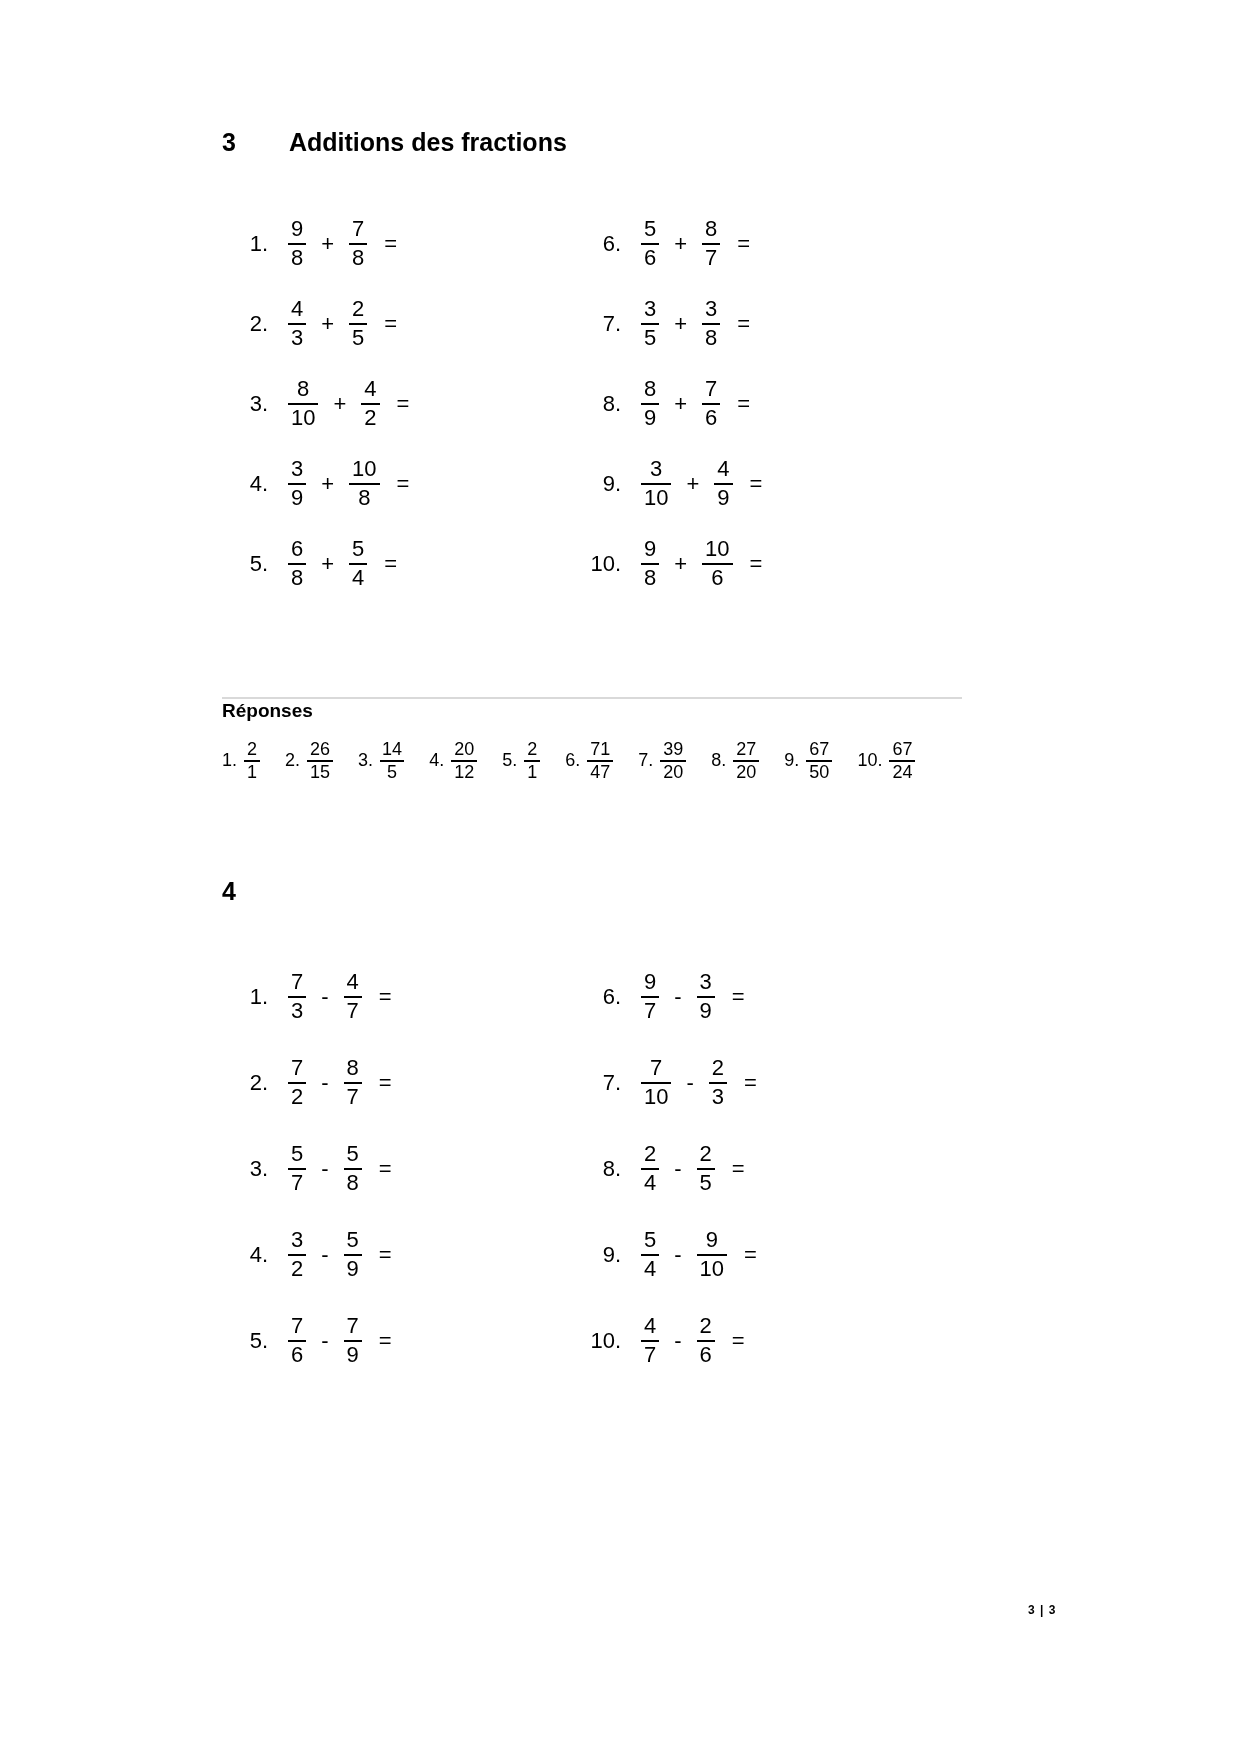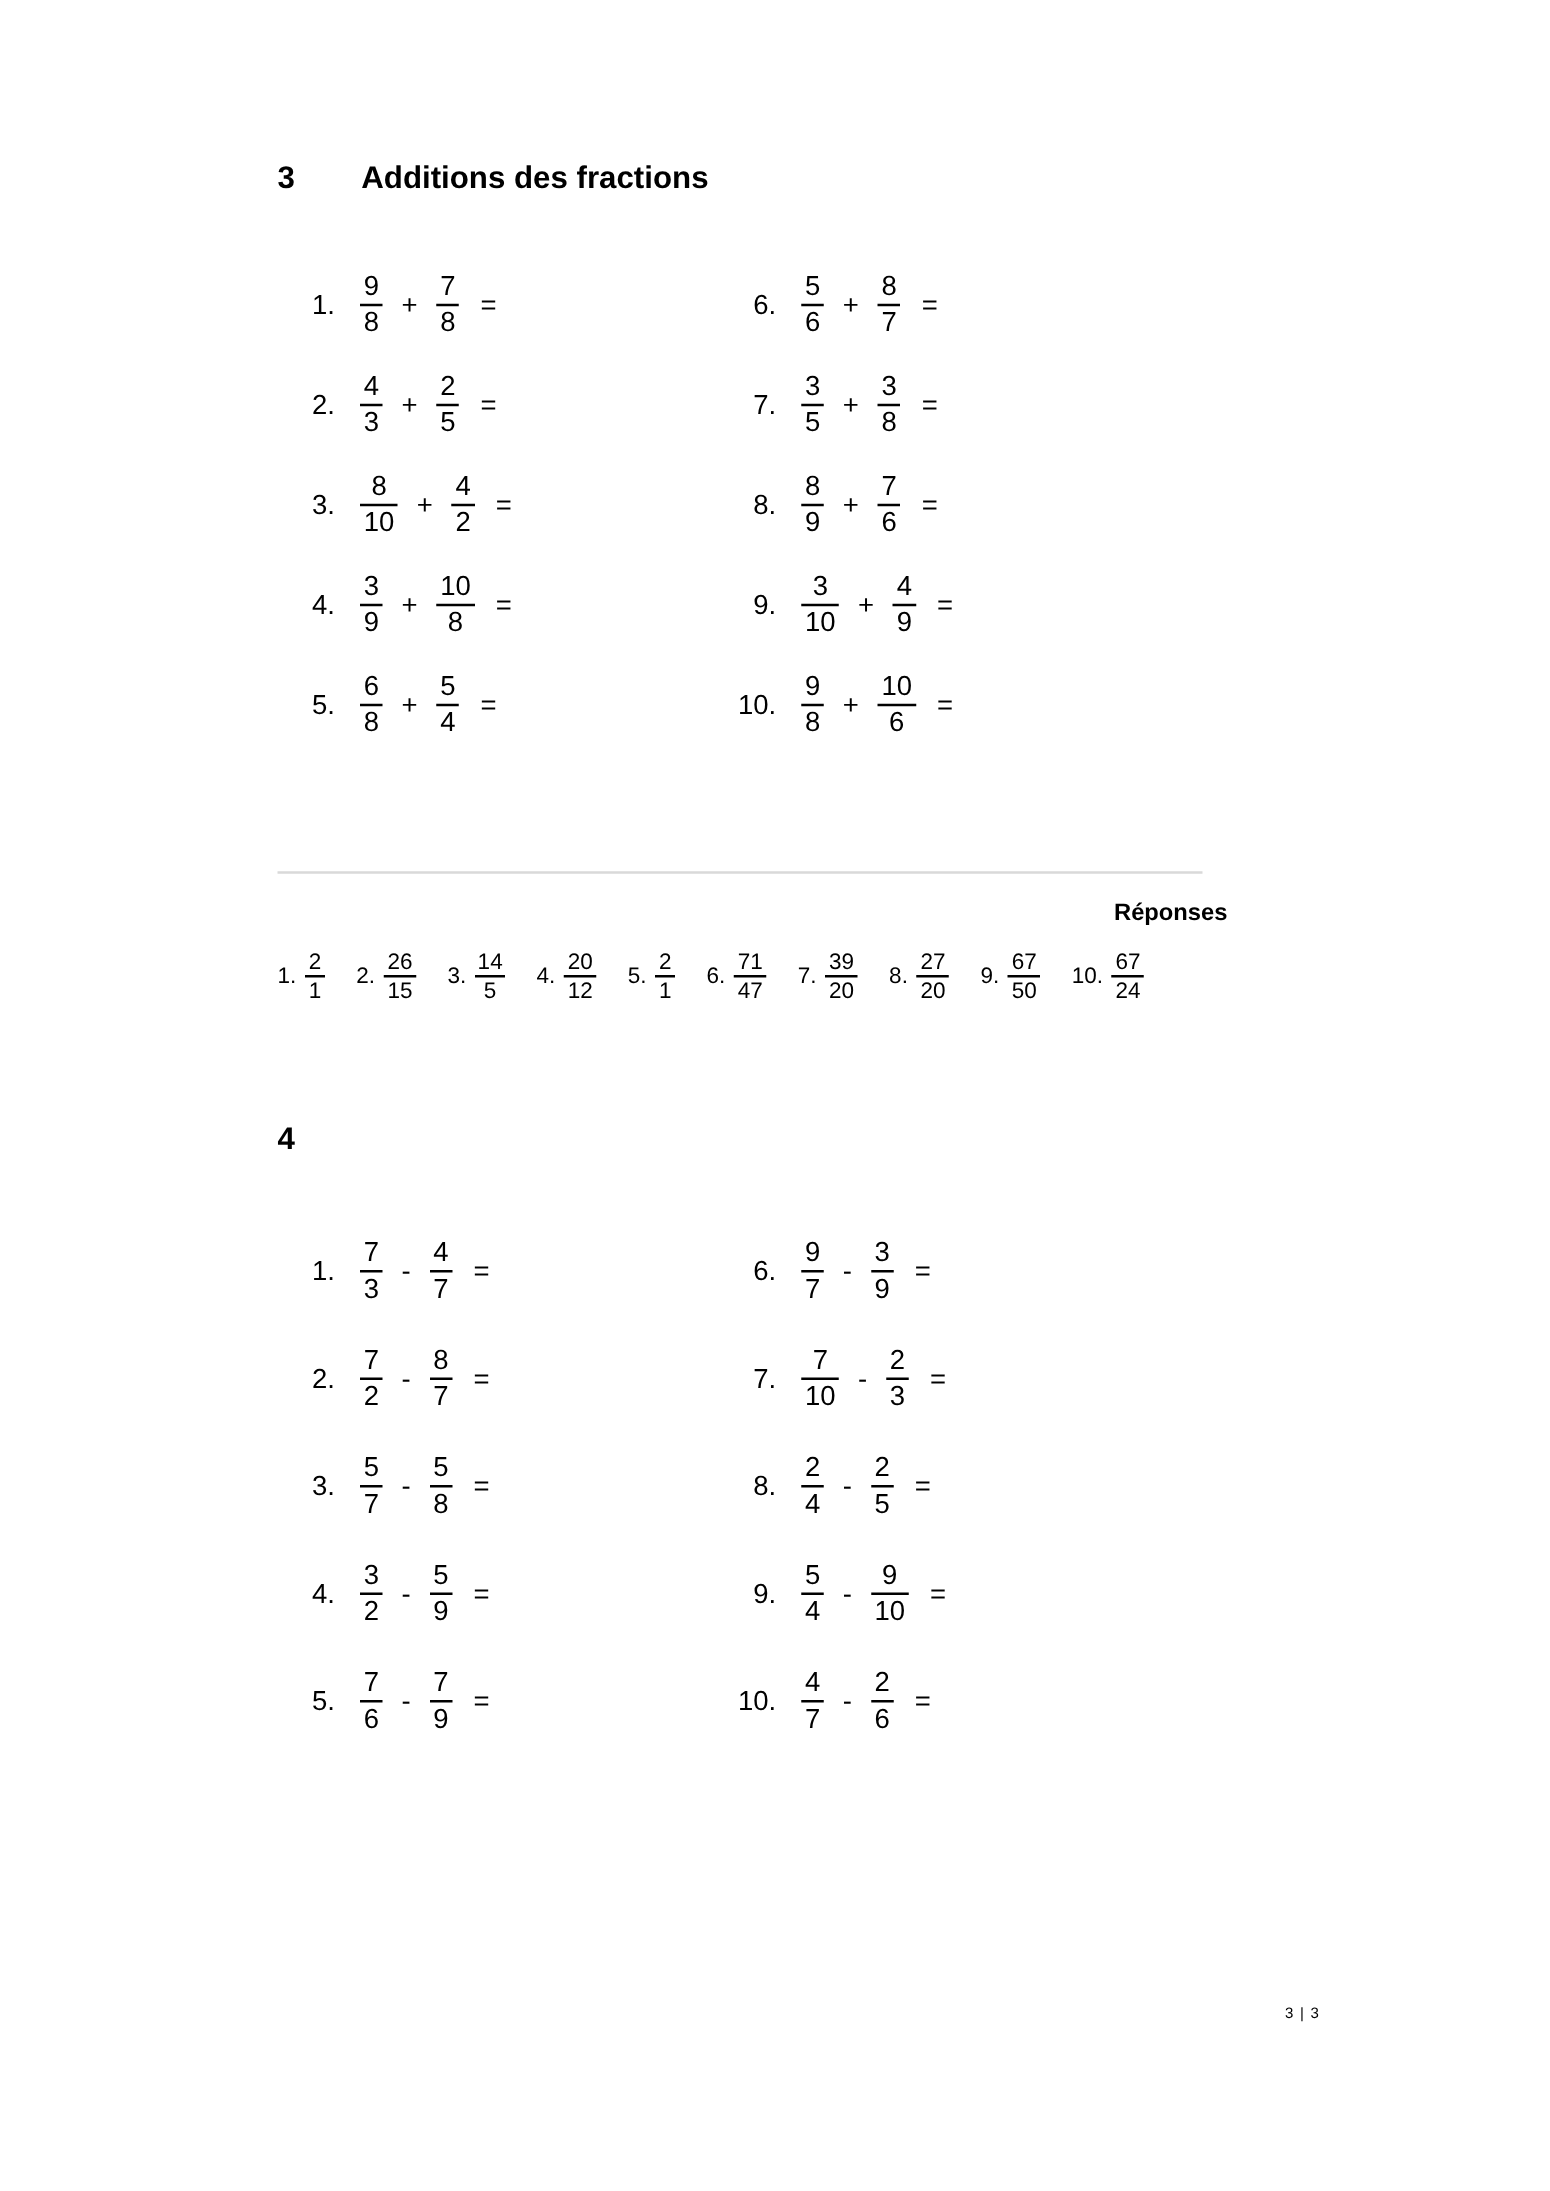--- a/index.html
+++ b/index.html
@@ -27,33 +27,33 @@
 
   .frac { display:inline-flex; flex-direction:column; align-items:center; line-height:1.12; }
   .frac .num { align-self:stretch; text-align:center; border-bottom:2px solid #000; padding:0 3px 1px; }
   .frac .den { padding:1px 3px 0; text-align:center; }
 
   .op { margin:0 15px; }
   .eq { margin-left:17px; }
 
   .answers-block { margin-top:104px; }
   .divider { height:2px; width:740px; background:#d9d9d9; }
-  .answers-label { font-weight:bold; font-size:19px; margin-top:21px;text-align:right; }
+  .answers-label { font-weight:bold; font-size:19px; margin-top:1px; }
   .answers-row { display:flex; align-items:center; margin-top:18px; gap:25px; font-size:18px; }
   .answer { display:flex; align-items:center; gap:7px; }
   .answer .frac { line-height:1.05; }
   .answer .frac .num { border-bottom-width:2px; padding:0 2px 1px; }
 
   .section + .section .section-heading { margin-top:0; }
   .section-gap { margin-top:95px; }
   .problems.sub { row-gap:28px; margin-top:62px; }
 
   .footer {
     position:absolute; left:1028px; top:1603px;
-    font-size:12px; font-weight:normal; letter-spacing:1px;
+    font-size:12px; font-weight:bold; letter-spacing:1px;
   }
 </style>
 </head>
 <body>
 
 <div class="content" id="content">
     <section class="section">
       <div class="section-heading">
         <span class="sec-num">3</span>
         <span class="sec-title">Additions des fractions</span>

